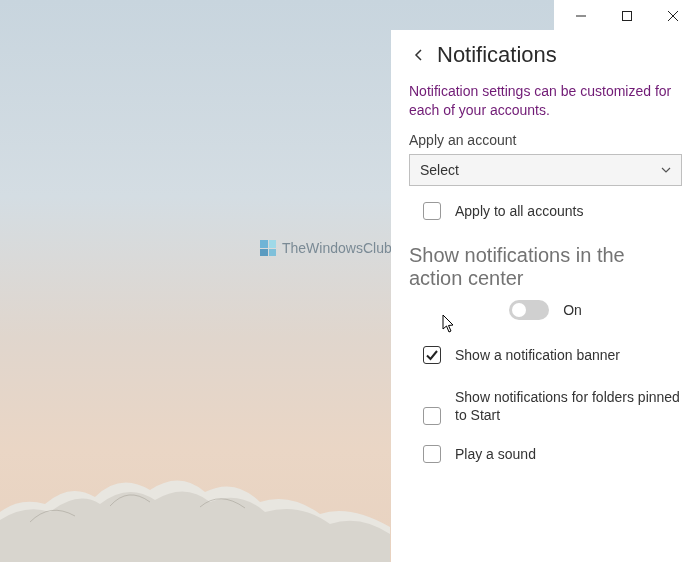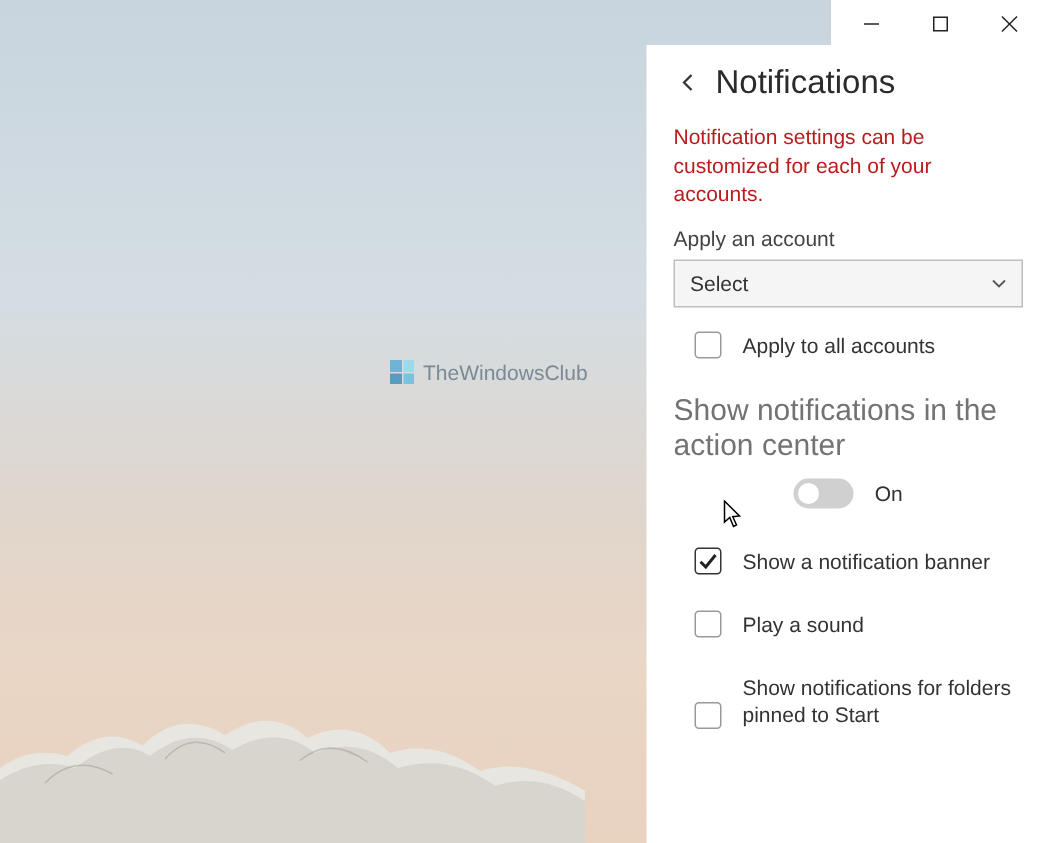--- a/index.html
+++ b/index.html
@@ -64,21 +64,21 @@
       display: flex;
       align-items: center;
       justify-content: center;
       color: #222;
     }
     .tbtn svg { width: 12px; height: 12px; }
     .panel {
       position: absolute;
       top: 30px;
       right: 0;
-      width: 269px;
+      width: 309px;
       height: 532px;
       background: #fff;
       padding: 12px 18px 18px 18px;
     }
     .back-row {
       display: flex;
       align-items: center;
       margin-bottom: 14px;
     }
     .back-btn {
@@ -91,21 +91,21 @@
       margin-right: 8px;
     }
     .back-btn svg { width: 14px; height: 14px; }
     .page-title {
       font-size: 22px;
       font-weight: 400;
       color: #2b2b2b;
     }
     .desc {
       font-size: 14px;
-      color: #b91c1c;
+      color: #701a75;
       line-height: 1.35;
       margin-bottom: 12px;
     }
     .label {
       font-size: 14px;
       color: #444;
       margin-bottom: 6px;
     }
     .select {
       width: 100%;
@@ -270,26 +270,26 @@
 
   <div class="opt-row">
     <div class="cbox checked">
       <svg viewBox="0 0 14 14">
           <polyline points="2,7.5 5.5,11 12,3" fill="none" stroke="#222" stroke-width="2"></polyline>
         </svg>
     </div>
     <div class="opt-text">Show a notification banner</div>
   </div>
 
+  <div class="opt-row tight">
+    <div class="cbox">
+      
+    </div>
+    <div class="opt-text">Show notifications for folders pinned to Start</div>
+  </div>
+
   <div class="opt-row">
     <div class="cbox">
       
     </div>
     <div class="opt-text">Play a sound</div>
   </div>
-
-  <div class="opt-row tight">
-    <div class="cbox">
-      
-    </div>
-    <div class="opt-text">Show notifications for folders pinned to Start</div>
-  </div>
 </div>
 
 </body></html>

